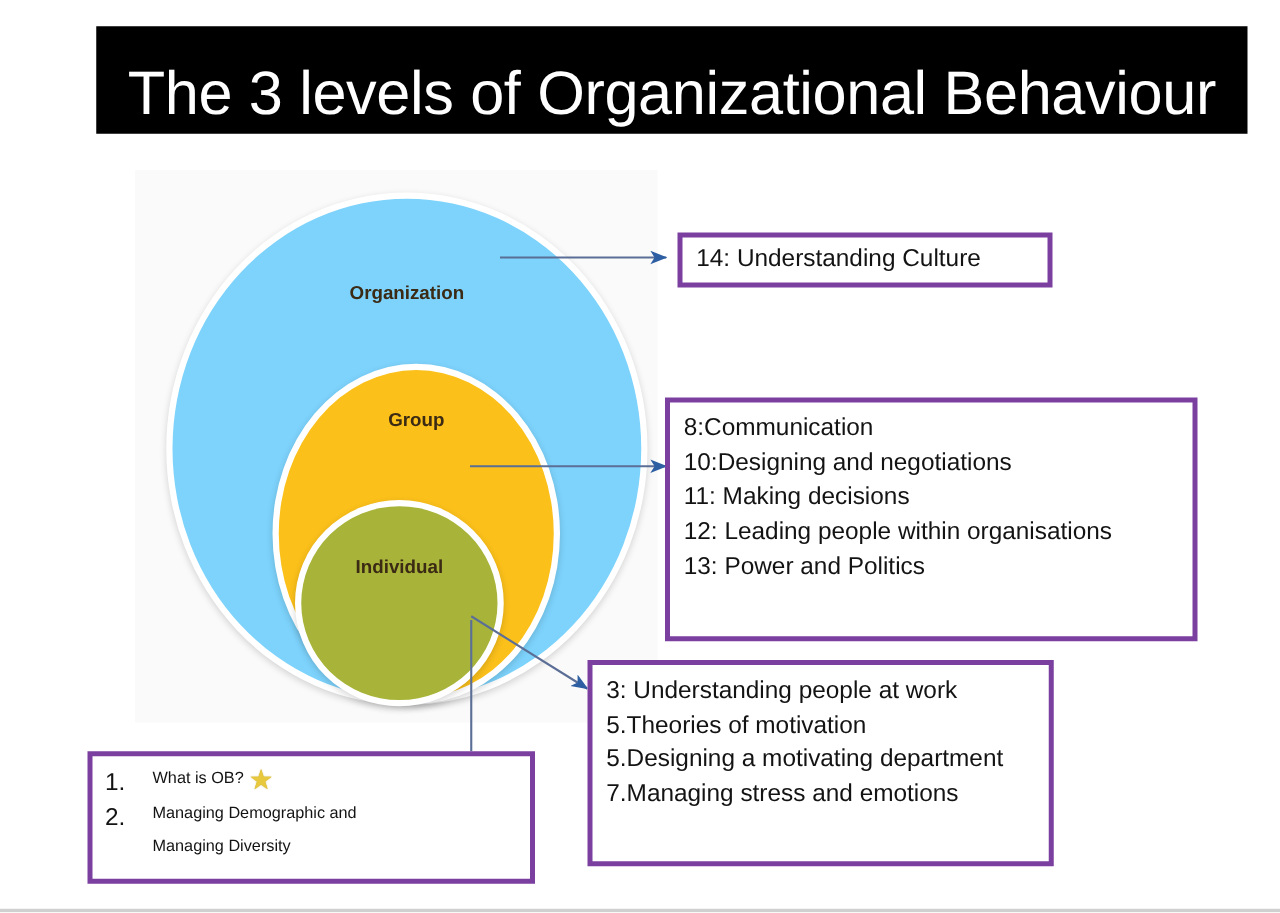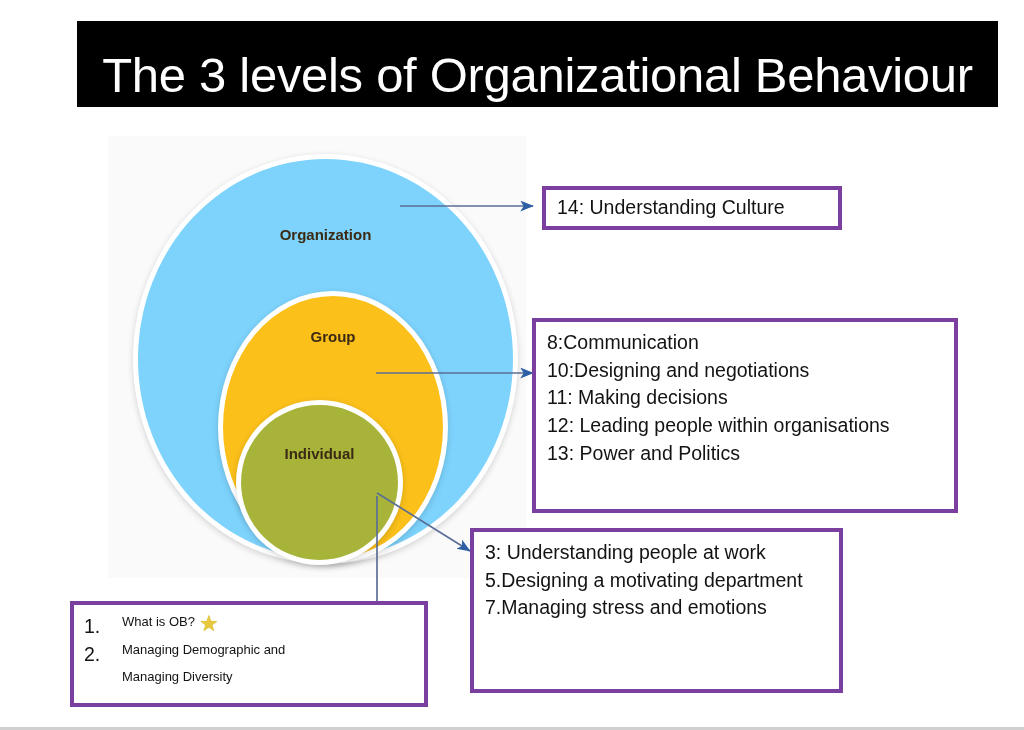--- a/index.html
+++ b/index.html
@@ -236,20 +236,21 @@
   <div class="callout" id="callout-group-topics">
     <div class="callout-line">8:Communication</div>
     <div class="callout-line">10:Designing and negotiations</div>
     <div class="callout-line">11: Making decisions</div>
     <div class="callout-line">12: Leading people within organisations</div>
     <div class="callout-line">13: Power and Politics</div>
   </div>
 
   <div class="callout" id="callout-individual-topics">
     <div class="callout-line">3: Understanding people at work</div>
+    <div class="callout-line">5.Theories of motivation</div>
     <div class="callout-line">5.Designing  a motivating department</div>
     <div class="callout-line">7.Managing stress and emotions</div>
   </div>
 
   <div class="callout" id="callout-intro">
 
     <div class="numbered-row">
       <span class="num">1.</span>
       <span class="txt">What is OB?</span>
       <span class="star-glyph">★</span>

